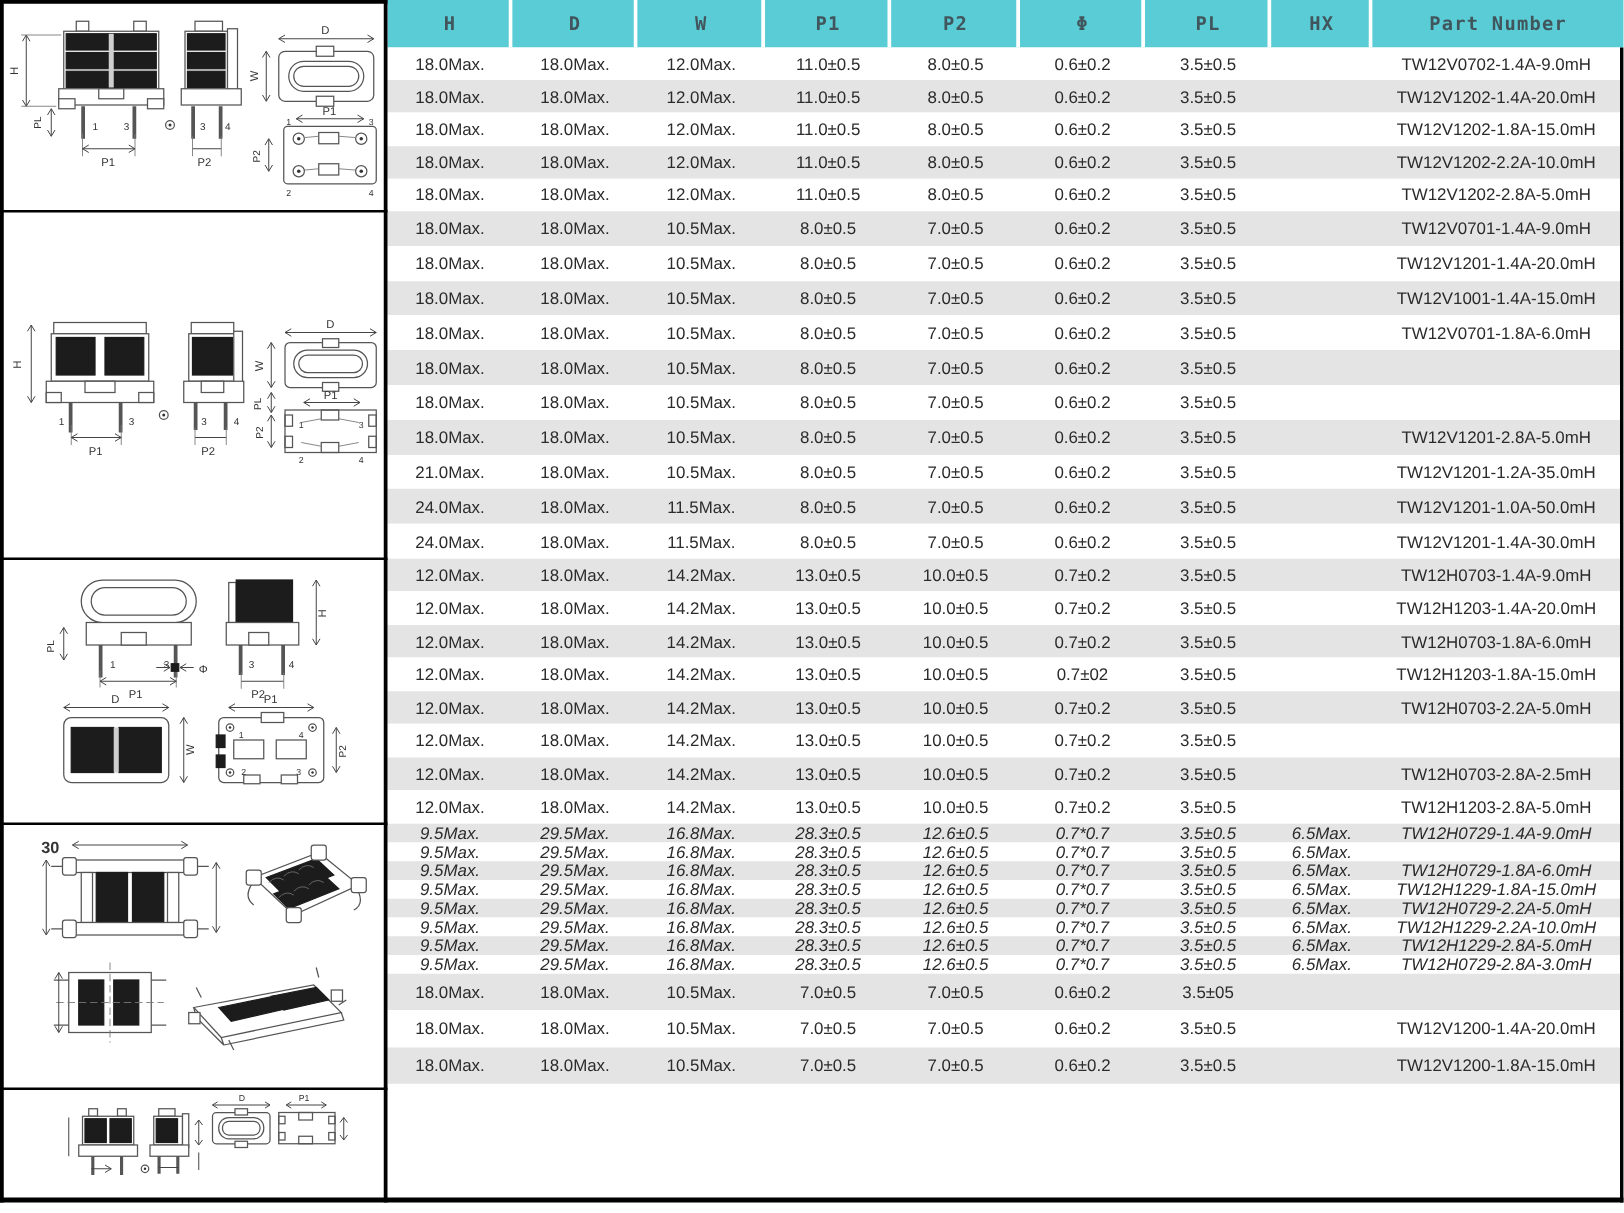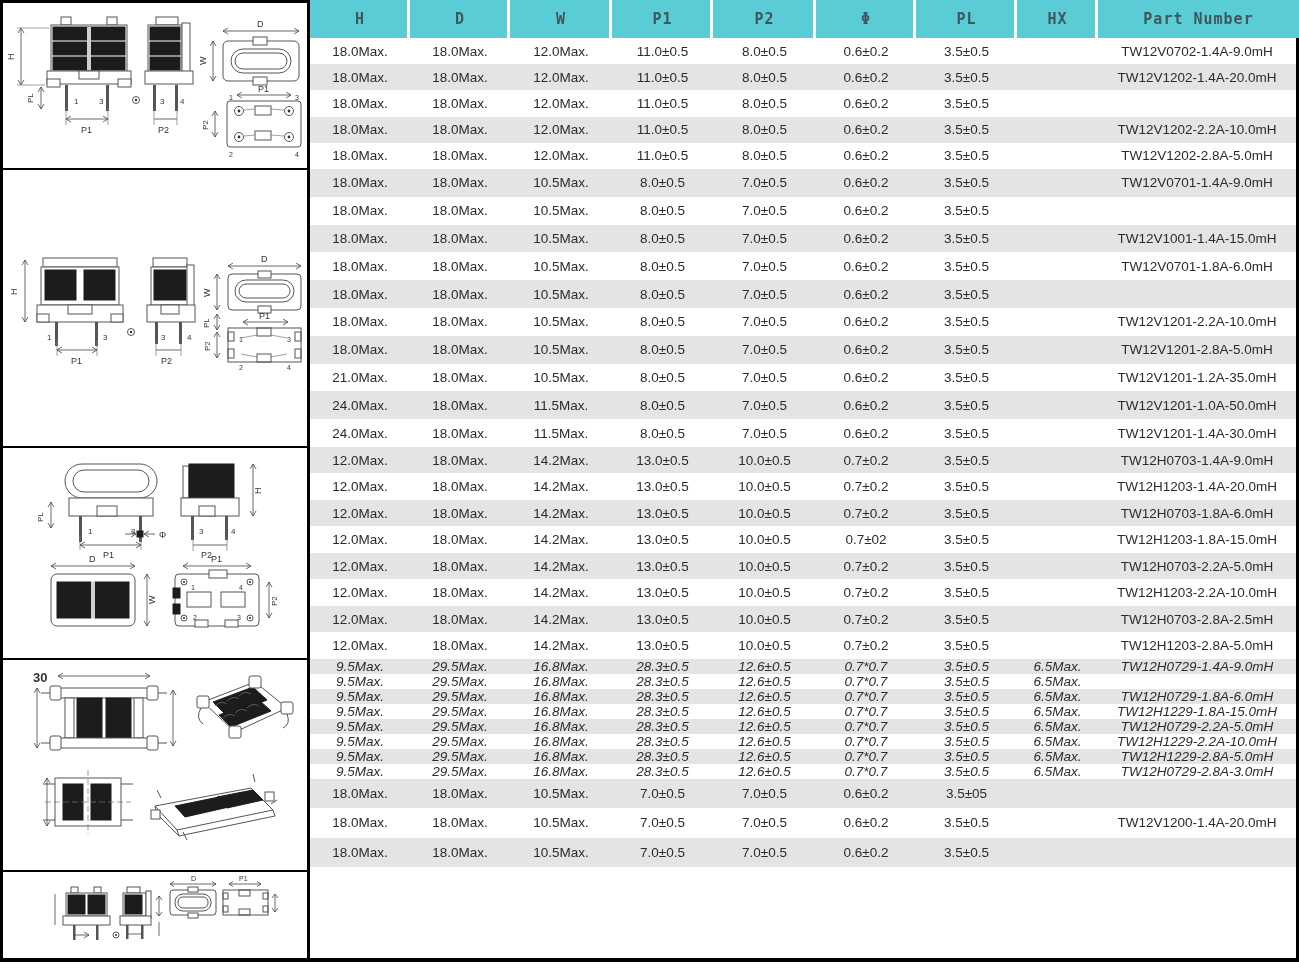--- a/index.html
+++ b/index.html
@@ -69,20 +69,21 @@
       </div>
       <div class="trow g0">
         <div class="tcell">18.0Max.</div>
         <div class="tcell">18.0Max.</div>
         <div class="tcell">12.0Max.</div>
         <div class="tcell">11.0±0.5</div>
         <div class="tcell">8.0±0.5</div>
         <div class="tcell">0.6±0.2</div>
         <div class="tcell">3.5±0.5</div>
         <div class="tcell"></div>
+        <div class="tcell">TW12V1202-1.8A-15.0mH</div>
       </div>
       <div class="trow g0 alt">
         <div class="tcell">18.0Max.</div>
         <div class="tcell">18.0Max.</div>
         <div class="tcell">12.0Max.</div>
         <div class="tcell">11.0±0.5</div>
         <div class="tcell">8.0±0.5</div>
         <div class="tcell">0.6±0.2</div>
         <div class="tcell">3.5±0.5</div>
         <div class="tcell"></div>
@@ -112,20 +113,21 @@
       </div>
       <div class="trow g1">
         <div class="tcell">18.0Max.</div>
         <div class="tcell">18.0Max.</div>
         <div class="tcell">10.5Max.</div>
         <div class="tcell">8.0±0.5</div>
         <div class="tcell">7.0±0.5</div>
         <div class="tcell">0.6±0.2</div>
         <div class="tcell">3.5±0.5</div>
         <div class="tcell"></div>
+        <div class="tcell">TW12V1201-1.4A-20.0mH</div>
       </div>
       <div class="trow g1 alt">
         <div class="tcell">18.0Max.</div>
         <div class="tcell">18.0Max.</div>
         <div class="tcell">10.5Max.</div>
         <div class="tcell">8.0±0.5</div>
         <div class="tcell">7.0±0.5</div>
         <div class="tcell">0.6±0.2</div>
         <div class="tcell">3.5±0.5</div>
         <div class="tcell"></div>
@@ -154,21 +156,20 @@
       </div>
       <div class="trow g1">
         <div class="tcell">18.0Max.</div>
         <div class="tcell">18.0Max.</div>
         <div class="tcell">10.5Max.</div>
         <div class="tcell">8.0±0.5</div>
         <div class="tcell">7.0±0.5</div>
         <div class="tcell">0.6±0.2</div>
         <div class="tcell">3.5±0.5</div>
         <div class="tcell"></div>
-        <div class="tcell">TW12V1201-2.2A-10.0mH</div>
       </div>
       <div class="trow g1 alt">
         <div class="tcell">18.0Max.</div>
         <div class="tcell">18.0Max.</div>
         <div class="tcell">10.5Max.</div>
         <div class="tcell">8.0±0.5</div>
         <div class="tcell">7.0±0.5</div>
         <div class="tcell">0.6±0.2</div>
         <div class="tcell">3.5±0.5</div>
         <div class="tcell"></div>
@@ -264,21 +265,20 @@
       </div>
       <div class="trow g2">
         <div class="tcell">12.0Max.</div>
         <div class="tcell">18.0Max.</div>
         <div class="tcell">14.2Max.</div>
         <div class="tcell">13.0±0.5</div>
         <div class="tcell">10.0±0.5</div>
         <div class="tcell">0.7±0.2</div>
         <div class="tcell">3.5±0.5</div>
         <div class="tcell"></div>
-        <div class="tcell">TW12H1203-2.2A-10.0mH</div>
       </div>
       <div class="trow g2 alt">
         <div class="tcell">12.0Max.</div>
         <div class="tcell">18.0Max.</div>
         <div class="tcell">14.2Max.</div>
         <div class="tcell">13.0±0.5</div>
         <div class="tcell">10.0±0.5</div>
         <div class="tcell">0.7±0.2</div>
         <div class="tcell">3.5±0.5</div>
         <div class="tcell"></div>
@@ -405,20 +405,21 @@
       </div>
       <div class="trow g4 alt">
         <div class="tcell">18.0Max.</div>
         <div class="tcell">18.0Max.</div>
         <div class="tcell">10.5Max.</div>
         <div class="tcell">7.0±0.5</div>
         <div class="tcell">7.0±0.5</div>
         <div class="tcell">0.6±0.2</div>
         <div class="tcell">3.5±0.5</div>
         <div class="tcell"></div>
+        <div class="tcell">TW12V1200-1.8A-15.0mH</div>
       </div>
     </div>
 
   <svg class="dwg" style="top:3px" width="304" height="164" viewBox="0 0 304 164">
 
     <rect class="ln" x="58" y="14" width="10" height="8"></rect>
       <rect class="ln" x="104" y="14" width="10" height="8"></rect>
     <rect class="wh" x="48" y="22" width="76" height="48"></rect>
     <rect class="dk" x="50" y="24" width="72" height="13"></rect>
     <rect class="dk" x="50" y="39" width="72" height="13"></rect>

